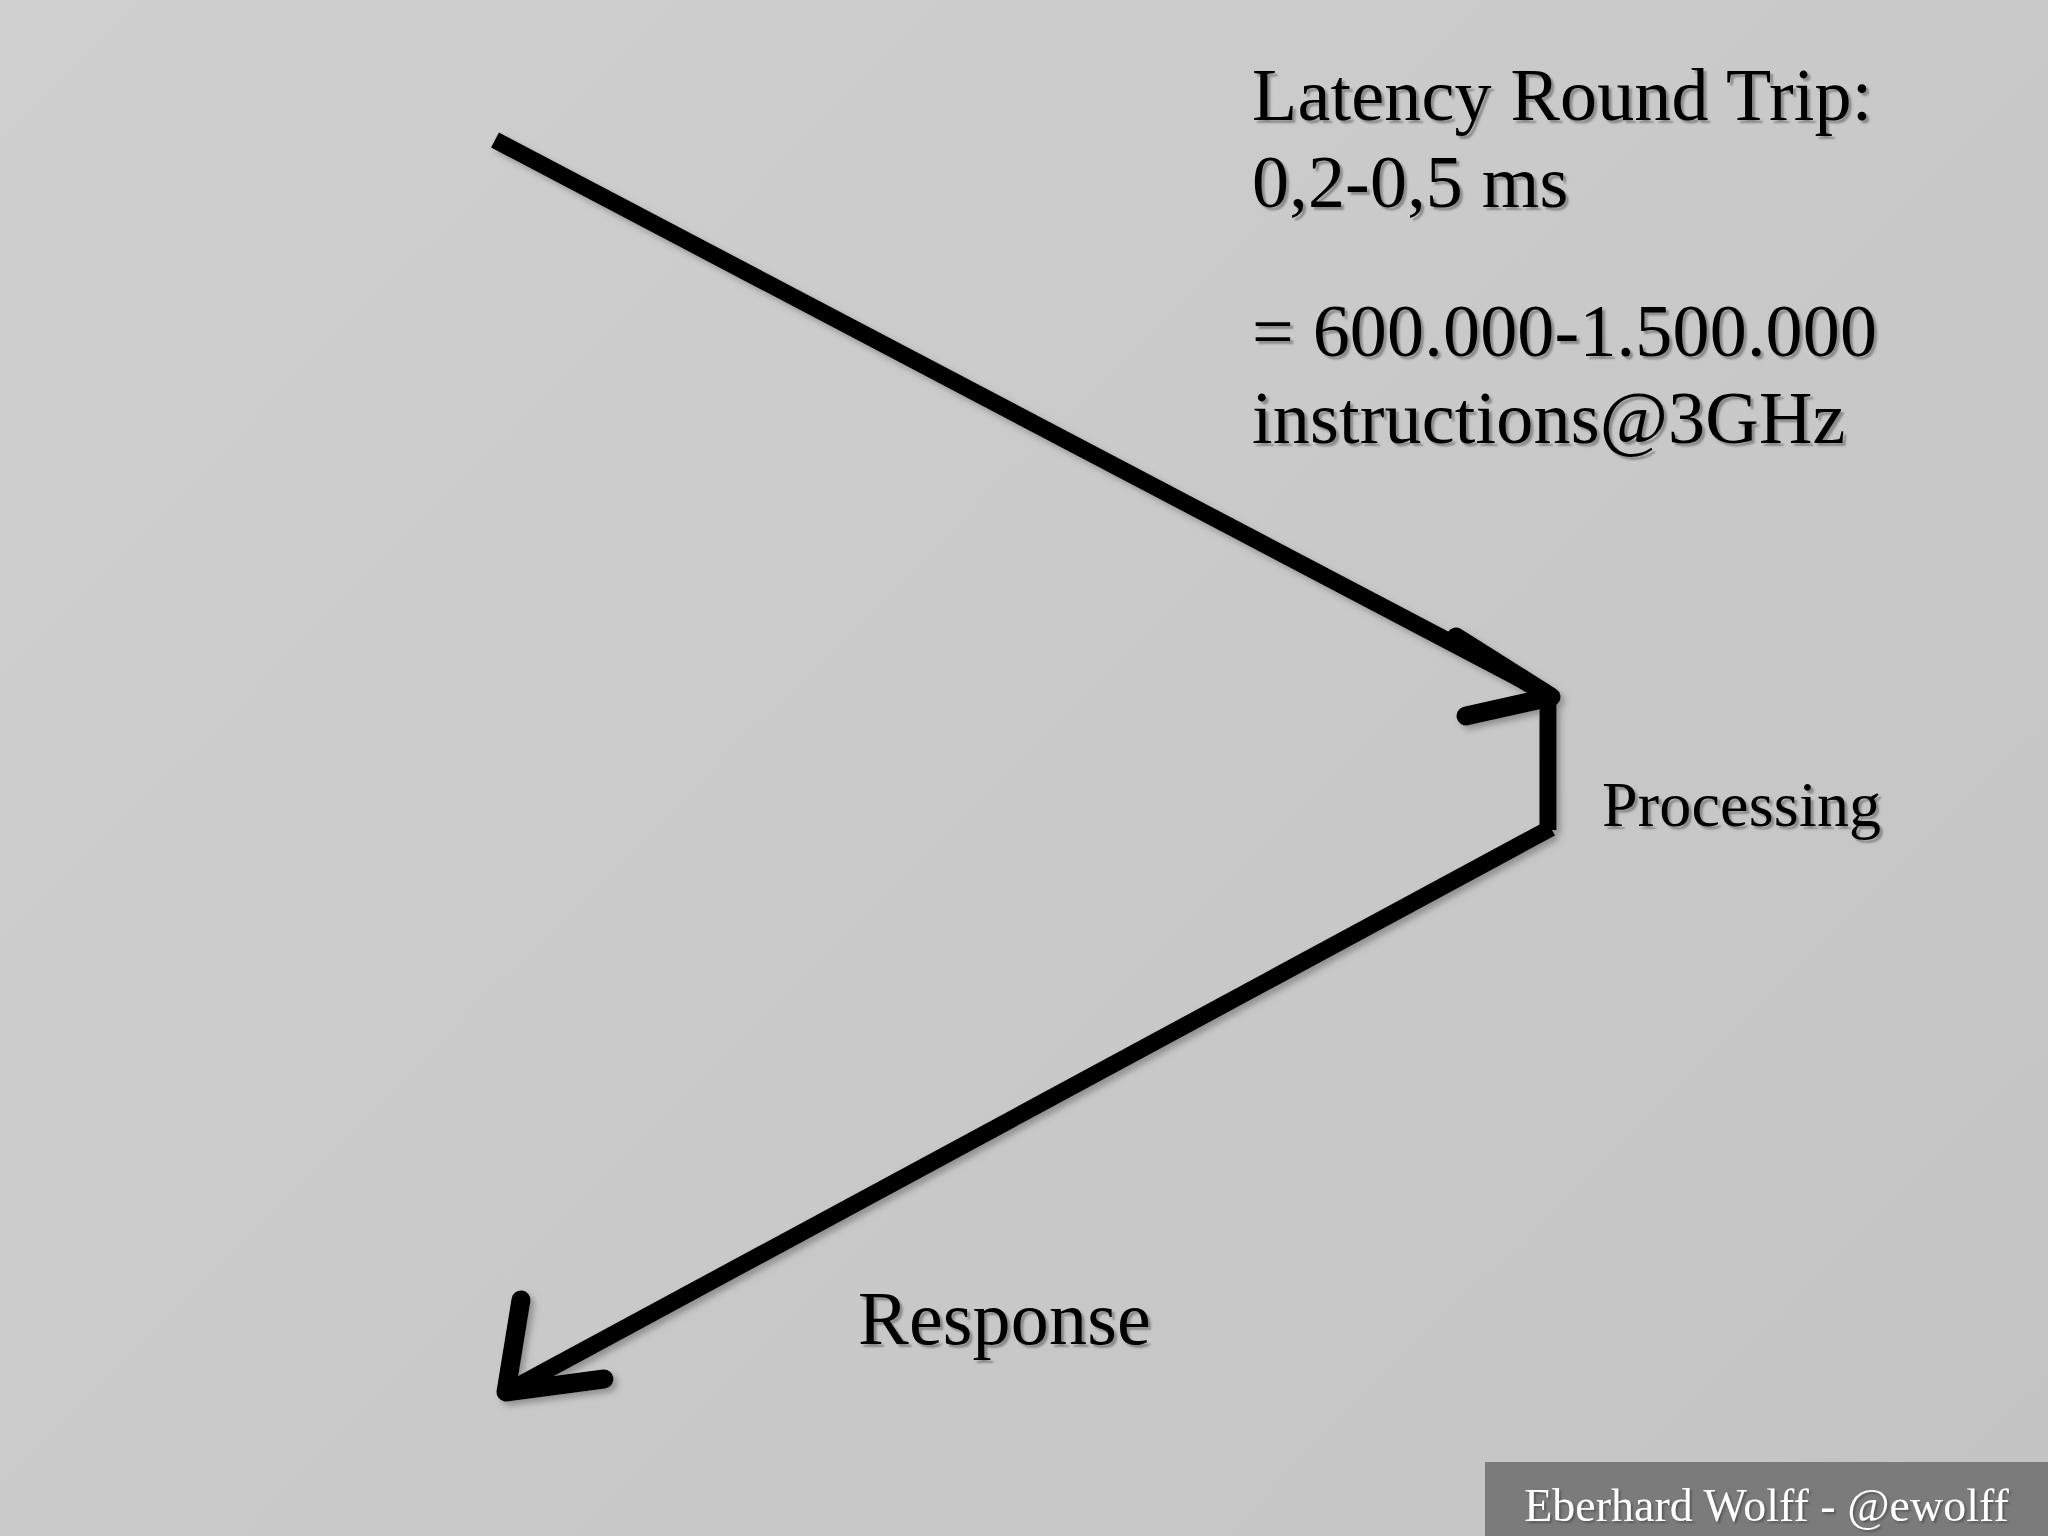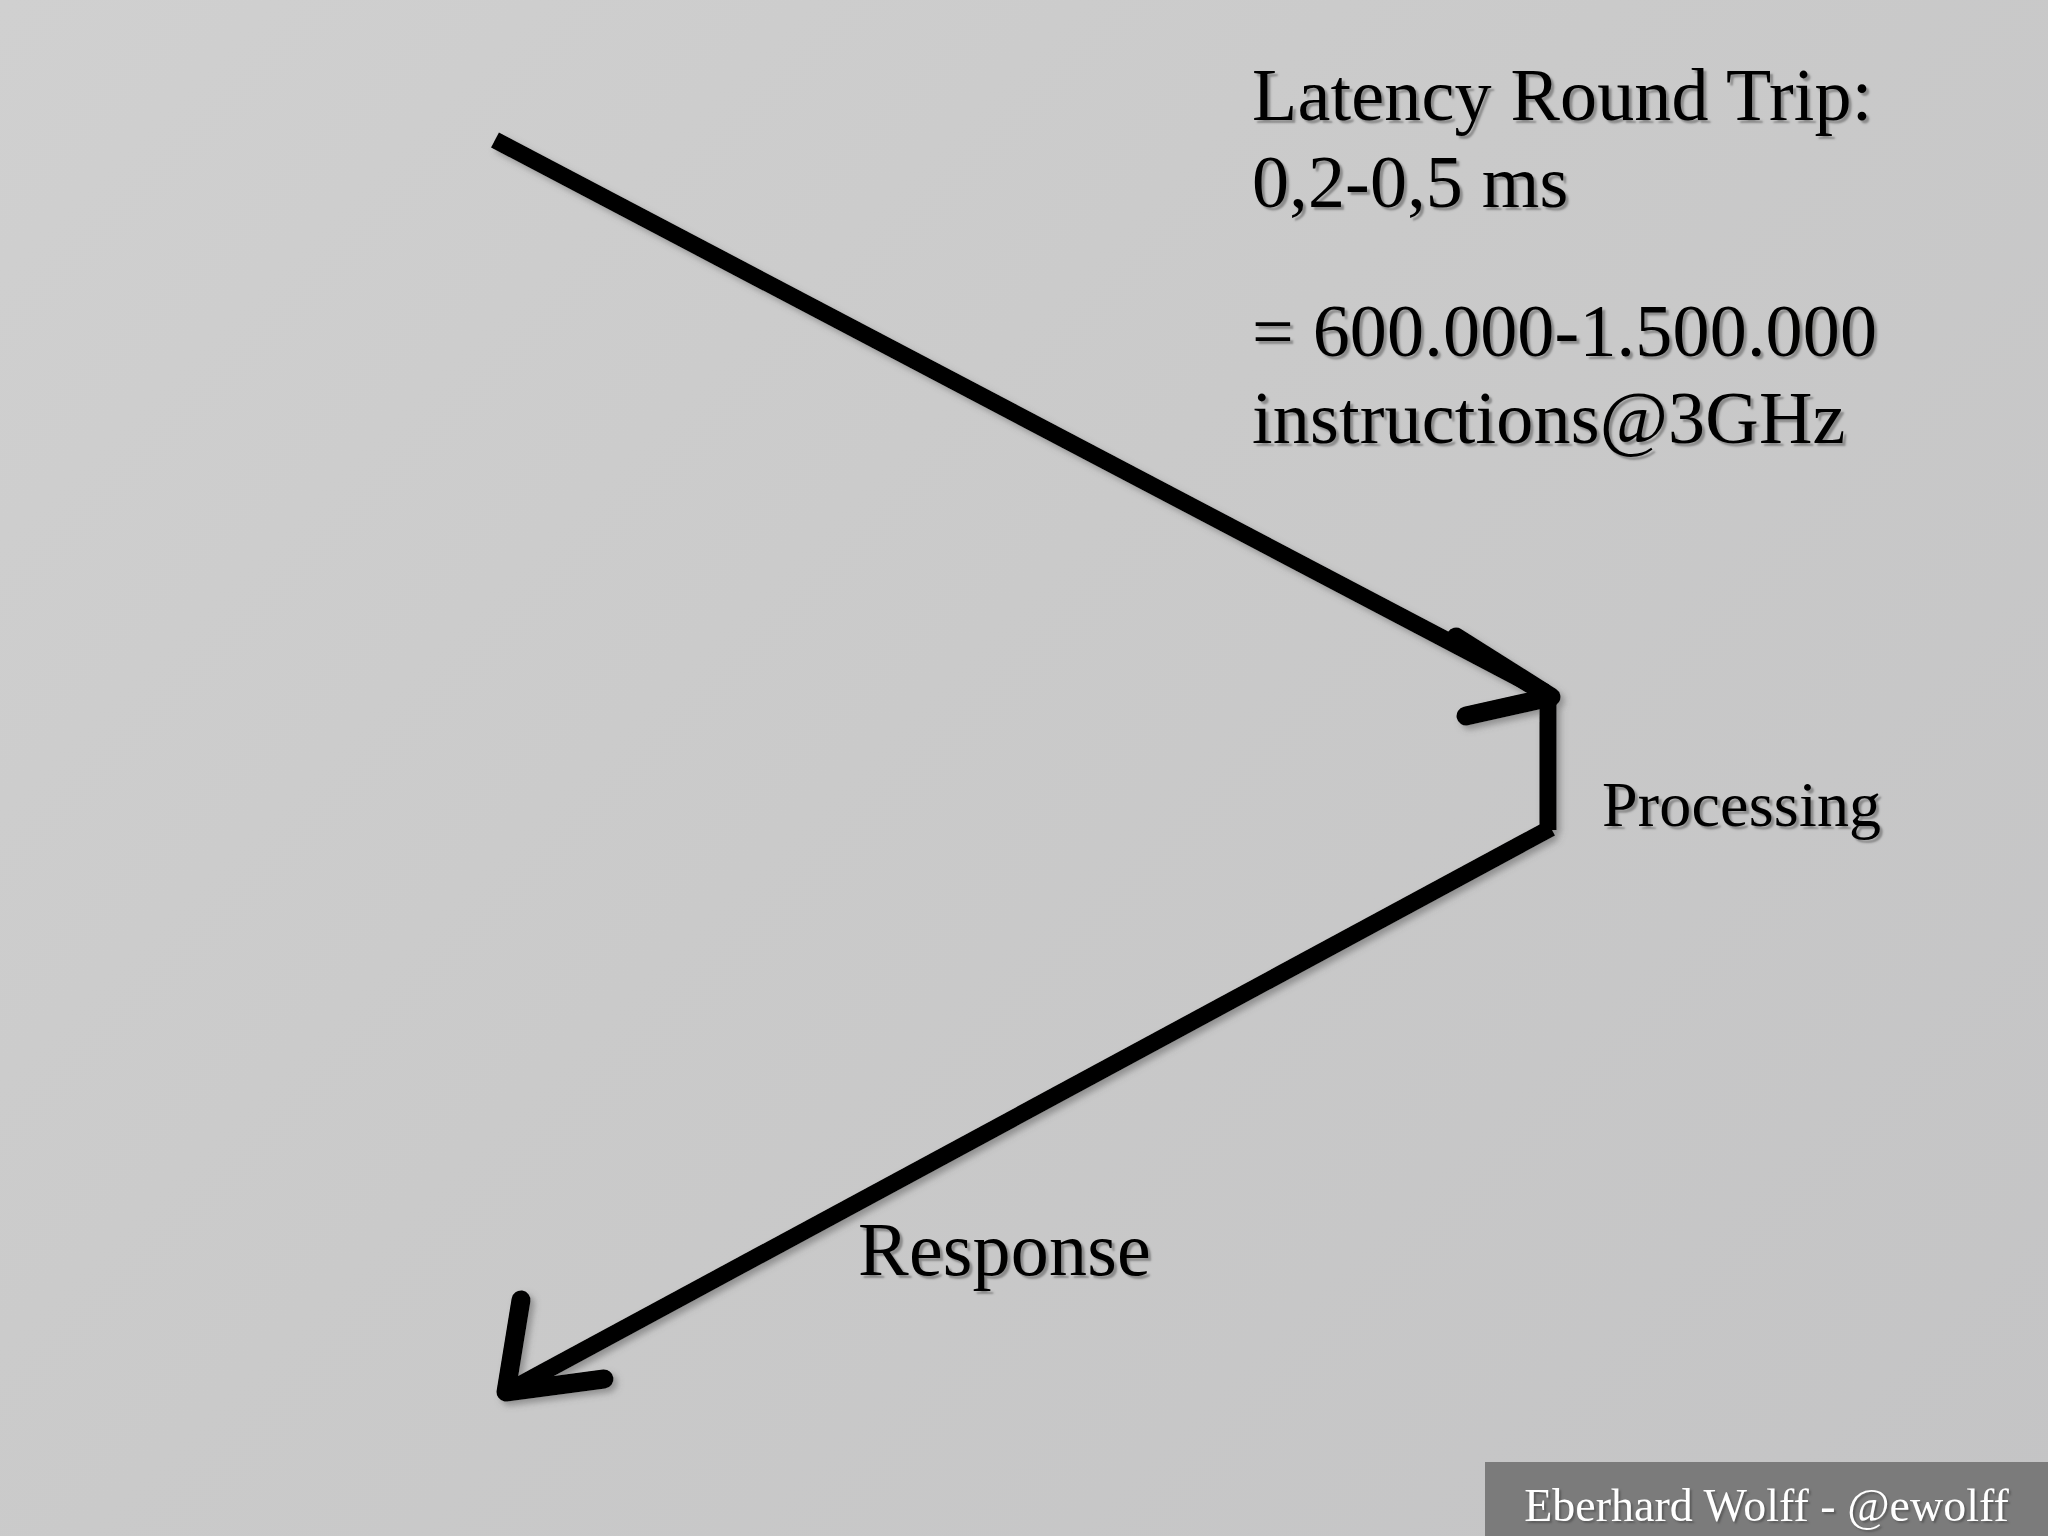--- a/index.html
+++ b/index.html
@@ -59,21 +59,21 @@
     font-size: 76px;
   }
   #label-processing {
     left: 1602px;
     top: 735px;
     font-size: 64px;
     margin-top: 32px;
   }
   #label-response {
     left: 858px;
-    top: 1205px;
+    top: 1274px;
     font-size: 76px;
   }
 
   
   #credit-bar {
     position: absolute;
     left: 1485px;
     top: 1462px;
     width: 563px;
     height: 74px;

